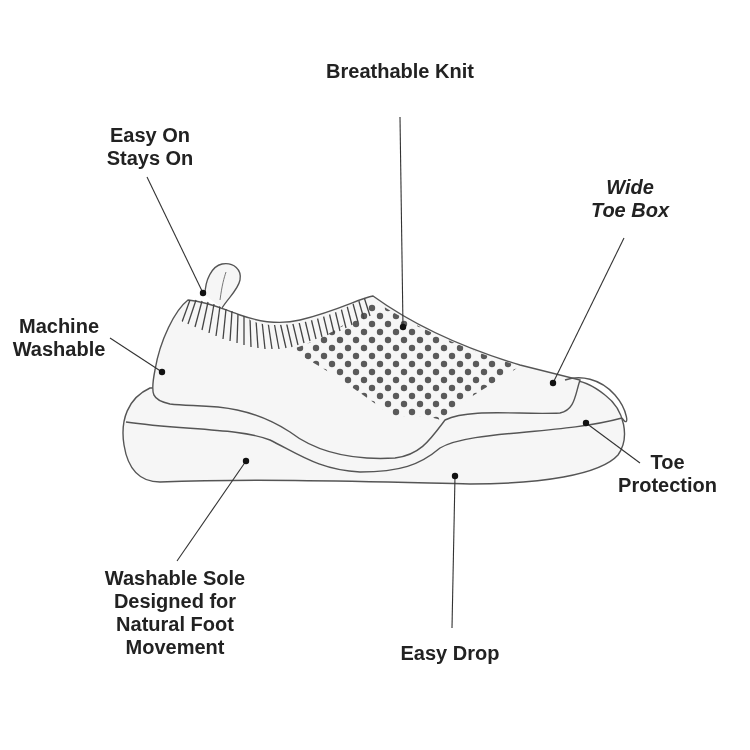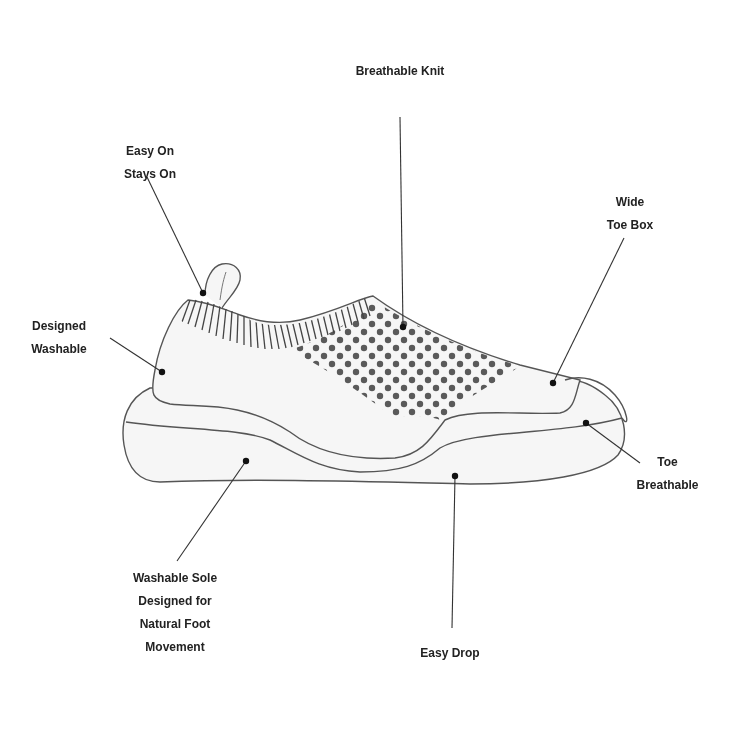--- a/index.html
+++ b/index.html
@@ -1,19 +1,19 @@
 <!DOCTYPE html>
 <html><head>
 <meta charset="utf-8">
 <style>
   html, body { margin:0; padding:0; background:#ffffff; }
   body { width:750px; height:750px; position:relative; overflow:hidden;
          font-family:"Liberation Sans", sans-serif; }
   #canvas { position:absolute; left:0; top:0; }
-  .label { position:absolute; color:#222; font-weight:bold; font-size:12px;
+  .label { position:absolute; color:#222; font-weight:bold; font-size:20px;
            line-height:23px; text-align:center; white-space:pre-line; }
 </style>
 </head>
 <body>
 
 <svg id="canvas" width="750" height="750" viewBox="0 0 750 750">
   <defs>
     <pattern id="dots" x="0" y="0" width="16" height="16" patternUnits="userSpaceOnUse">
       <circle cx="4" cy="4" r="3.2" fill="#5a5a5a"></circle>
       <circle cx="12" cy="12" r="3.2" fill="#5a5a5a"></circle>
@@ -80,25 +80,25 @@
     <line x1="640" y1="463" x2="586" y2="423"></line>
       <circle cx="586" cy="423" r="3.2" stroke="none"></circle>
     <line x1="177" y1="561" x2="246" y2="461"></line>
       <circle cx="246" cy="461" r="3.2" stroke="none"></circle>
     <line x1="452" y1="628" x2="455" y2="476"></line>
       <circle cx="455" cy="476" r="3.2" stroke="none"></circle>
   </g>
 </svg>
 
 <div class="label" style="left:310px; top:60px; width:180px;">Breathable Knit</div>
-<div class="label" style="left:90px; top:124px; width:120px;margin-top:16px;">Easy On
+<div class="label" style="left:90px; top:124px; width:120px;">Easy On
 Stays On</div>
-<div class="label" style="left:570px; top:191px; width:120px;">Wide
+<div class="label" style="left:570px; top:176px; width:120px;font-style:italic;">Wide
 Toe Box</div>
-<div class="label" style="left:0px; top:315px; width:118px;">Designed
+<div class="label" style="left:0px; top:315px; width:118px;">Machine
 Washable</div>
 <div class="label" style="left:610px; top:451px; width:115px;">Toe
-Breathable</div>
+Protection</div>
 <div class="label" style="left:100px; top:567px; width:150px;">Washable Sole
 Designed for
 Natural Foot
 Movement</div>
 <div class="label" style="left:390px; top:642px; width:120px;">Easy Drop</div>
 
 </body></html>

